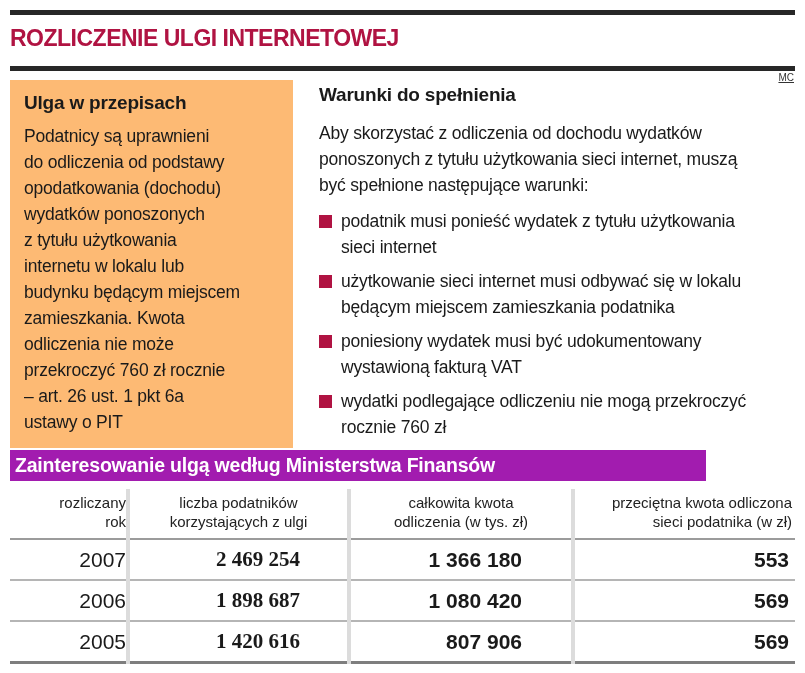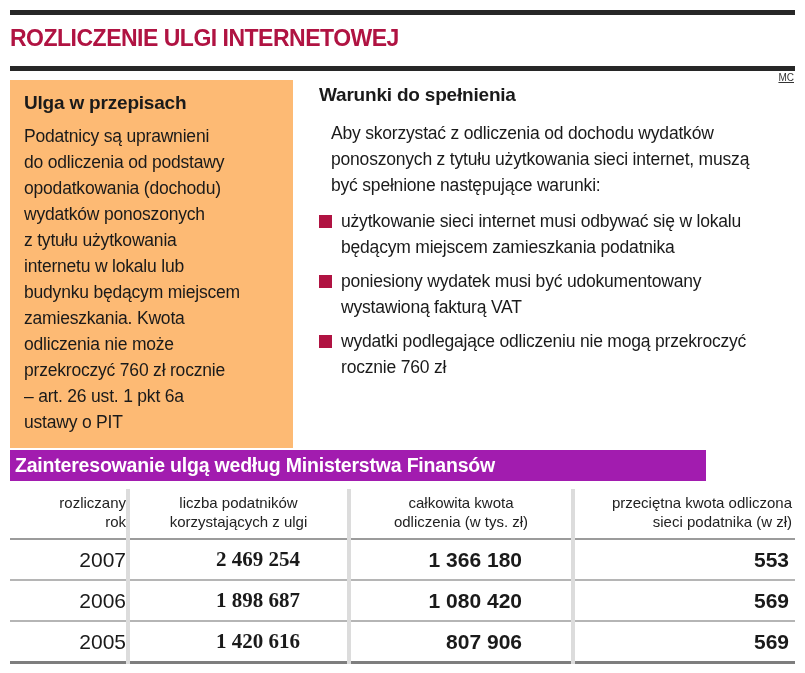--- a/index.html
+++ b/index.html
@@ -18,21 +18,21 @@
   .credit{position:absolute;right:11px;top:72px;font-size:10px;color:#333;text-decoration:underline;}
 
   .left-panel{
     position:absolute;left:10px;top:80px;width:283px;height:368px;
     background:#fdba74;box-sizing:border-box;padding:12px 8px 0 14px;
   }
   .panel-heading{font-size:19px;font-weight:bold;margin:0 0 9px 0;letter-spacing:-0.2px;}
   .panel-body{font-size:17.5px;line-height:26px;white-space:pre-line;letter-spacing:-0.2px;}
 
   .right-panel{position:absolute;left:319px;top:84px;width:480px;}
-  .right-intro{font-size:17.5px;line-height:26px;white-space:pre-line;margin:14px 0 0 12px;letter-spacing:-0.2px;}
+  .right-intro{font-size:17.5px;line-height:26px;white-space:pre-line;margin:14px 0 0 0;letter-spacing:-0.2px;}
   .bullet-list{list-style:none;margin:10px 0 0 0;padding:0;}
   .bullet-list li{display:flex;margin:0 0 8px 0;font-size:17.5px;line-height:26px;letter-spacing:-0.2px;}
   .bullet-square{width:13px;height:13px;background:#b01342;margin:7px 9px 0 0;flex:none;}
   .bullet-text{white-space:pre-line;}
 
   .section-banner{
     position:absolute;left:10px;top:450px;width:696px;height:31px;background:#a21caf;
     display:flex;align-items:center;box-sizing:border-box;padding-left:5px;
   }
   .section-banner span{color:#ffffff;font-weight:bold;font-size:19.5px;letter-spacing:-0.2px;}
@@ -80,20 +80,25 @@
 – art. 26 ust. 1 pkt 6a
 ustawy o PIT</div>
 </div>
 
 <div class="right-panel">
   <div class="panel-heading">Warunki do spełnienia</div>
   <div class="right-intro">Aby skorzystać z odliczenia od dochodu wydatków
 ponoszonych z tytułu użytkowania sieci internet, muszą
 być spełnione następujące warunki:</div>
   <ul class="bullet-list">
+    <li>
+      <span class="bullet-square"></span>
+      <span class="bullet-text">podatnik musi ponieść wydatek z tytułu użytkowania
+sieci internet</span>
+    </li>
     <li>
       <span class="bullet-square"></span>
       <span class="bullet-text">użytkowanie sieci internet musi odbywać się w lokalu
 będącym miejscem zamieszkania podatnika</span>
     </li>
     <li>
       <span class="bullet-square"></span>
       <span class="bullet-text">poniesiony wydatek musi być udokumentowany
 wystawioną fakturą VAT</span>
     </li>

